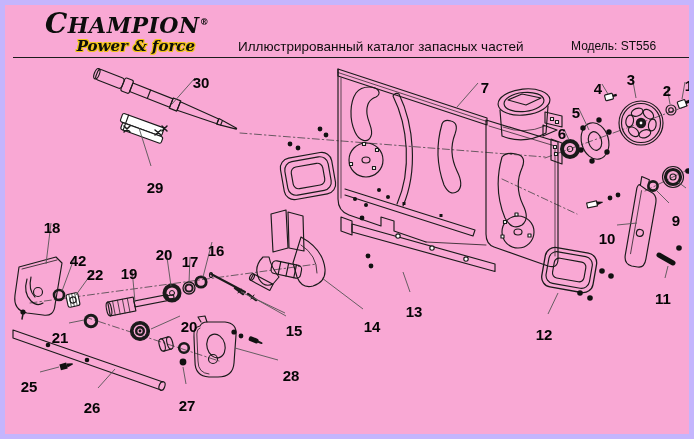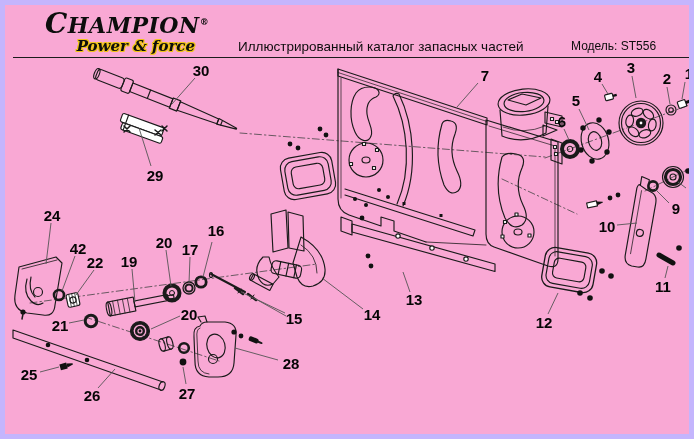--- a/index.html
+++ b/index.html
@@ -15,21 +15,21 @@
             margin-top:-1px;color:#0d0d0d;text-align:right;padding-right:10px;
             text-shadow:-1px -1px 0 #f0c419,1px -1px 0 #f0c419,-1px 1px 0 #f0c419,1px 1px 0 #f0c419,
                         0 -1px 0 #f0c419,0 1px 0 #f0c419,-1px 0 0 #f0c419,1px 0 0 #f0c419;}
   .title{position:absolute;left:233px;top:34px;font-size:13.5px;color:#0d0d0d;}
   .model{position:absolute;left:566px;top:34px;font-size:12px;color:#0d0d0d;}
   .rule{position:absolute;left:8px;top:52px;width:684px;border-top:1.4px solid #1c1c1c;height:0;}
   
   .art{position:absolute;left:0;top:0;}
   .leader{stroke:#555;stroke-width:.9;}
   .callout{position:absolute;transform:translate(-50%,-50%);font-weight:bold;font-size:15px;
-           color:#050505;font-family:"Liberation Sans",sans-serif;white-space:nowrap;}
+           color:#050505;font-family:"Liberation Sans",sans-serif;white-space:nowrap;margin-top:12px;}
 </style>
 </head>
 <body>
 
 <div class="page">
 
   <div class="logo">
     <div class="logo-main"><span>CHAMPION</span><span class="logo-reg">®</span></div>
     <div class="logo-tag">Power &amp; force</div>
   </div>
@@ -392,29 +392,29 @@
       <div class="callout" style="left: 557px; top: 116px;">6</div>
       <div class="callout" style="left: 480px; top: 70px;">7</div>
       <div class="callout" style="left: 688px; top: 187px;">8</div>
       <div class="callout" style="left: 671px; top: 203px;">9</div>
       <div class="callout" style="left: 602px; top: 221px;">10</div>
       <div class="callout" style="left: 658px; top: 281px;">11</div>
       <div class="callout" style="left: 539px; top: 317px;">12</div>
       <div class="callout" style="left: 409px; top: 294px;">13</div>
       <div class="callout" style="left: 367px; top: 309px;">14</div>
       <div class="callout" style="left: 289px; top: 313px;">15</div>
-      <div class="callout" style="left: 211px; top: 225px;">16</div>
+      <div class="callout" style="left: 211px; top: 233px;">16</div>
       <div class="callout" style="left: 185px; top: 244px;">17</div>
       <div class="callout" style="left: 159px; top: 237px;">20</div>
       <div class="callout" style="left: 124px; top: 256px;">19</div>
       <div class="callout" style="left: 184px; top: 309px;">20</div>
       <div class="callout" style="left: 55px; top: 320px;">21</div>
       <div class="callout" style="left: 90px; top: 257px;">22</div>
       <div class="callout" style="left: 73px; top: 243px;">42</div>
-      <div class="callout" style="left: 47px; top: 210px;">24</div>
+      <div class="callout" style="left: 47px; top: 210px;">18</div>
       <div class="callout" style="left: 24px; top: 369px;">25</div>
       <div class="callout" style="left: 87px; top: 390px;">26</div>
       <div class="callout" style="left: 182px; top: 388px;">27</div>
       <div class="callout" style="left: 286px; top: 358px;">28</div>
       <div class="callout" style="left: 150px; top: 170px;">29</div>
       <div class="callout" style="left: 196px; top: 65px;">30</div>
     </div>
 </div>
 
 </body></html>

